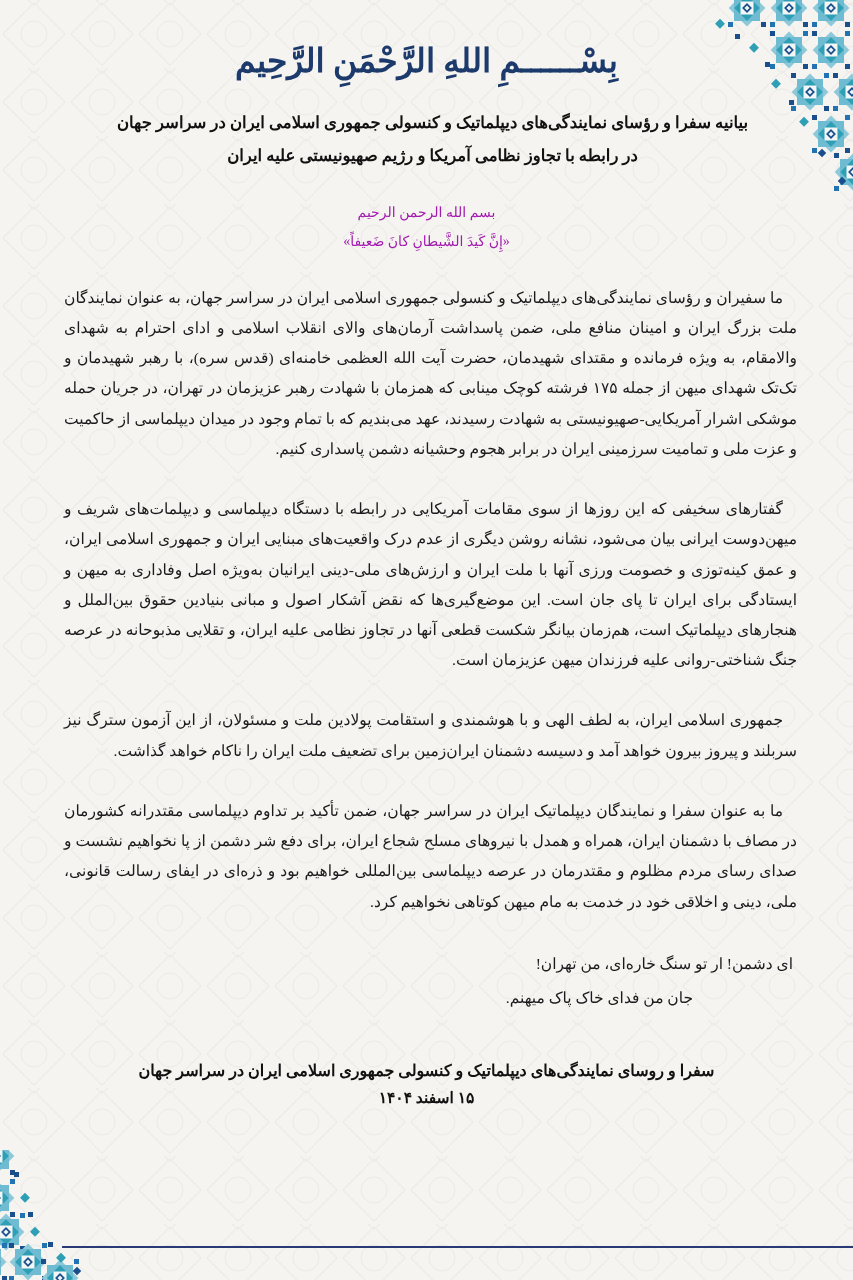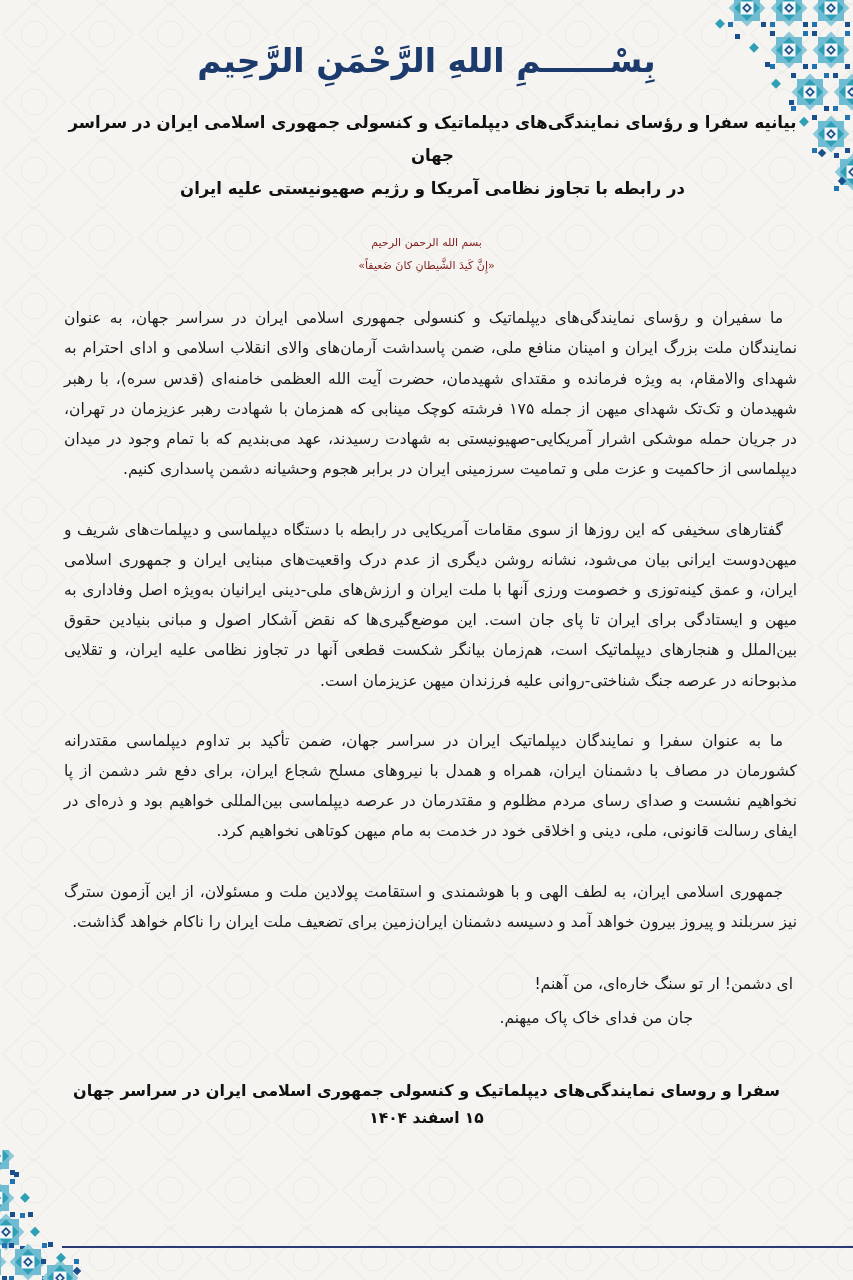--- a/index.html
+++ b/index.html
@@ -8,20 +8,21 @@
     font-family: "DejaVu Sans", sans-serif;
   }
   .page {
     position: relative;
     width: 853px;
     height: 1280px;
     margin: 0 auto;
     background: #f5f4f1;
     overflow: hidden;
     direction: rtl;
+    font-family: Liberation Serif, serif;
   }
   .watermark {
     position: absolute;
     inset: 0;
     width: 100%;
     height: 100%;
     opacity: 0.45;
     pointer-events: none;
   }
   .corner {
@@ -51,23 +52,23 @@
     text-align: center;
     font-weight: bold;
     font-size: 16.5px;
     line-height: 2.0;
     color: #111;
     margin-left: 12px;
   }
   .basmala-block {
     margin-top: 26px;
     text-align: center;
-    font-size: 11px;
+    font-size: 14px;
     line-height: 2.1;
-    color: #7f1d1d;
+    color: #a21caf;
   }
   .paragraphs { margin-top: 26px; }
   .paragraphs p {
     margin: 0 0 30px 8px;
     font-size: 15.5px;
     line-height: 1.95;
     text-align: justify;
     text-align-last: right;
     text-indent: 14px;
     color: #1b1b1d;
@@ -190,26 +191,26 @@
     </div>
 
     <div class="basmala-block">
       <div>بسم الله الرحمن الرحیم</div>
       <div lang="ar">«إِنَّ کَیدَ الشَّیطانِ کانَ ضَعیفاً»</div>
     </div>
 
     <div class="paragraphs">
       <p>ما سفیران و رؤسای نمایندگی‌های دیپلماتیک و کنسولی جمهوری اسلامی ایران در سراسر جهان، به عنوان نمایندگان ملت بزرگ ایران و امینان منافع ملی، ضمن پاسداشت آرمان‌های والای انقلاب اسلامی و ادای احترام به شهدای والامقام، به ویژه فرمانده و مقتدای شهیدمان، حضرت آیت الله العظمی خامنه‌ای (قدس سره)، با رهبر شهیدمان و تک‌تک شهدای میهن از جمله ۱۷۵ فرشته کوچک مینابی که همزمان با شهادت رهبر عزیزمان در تهران، در جریان حمله موشکی اشرار آمریکایی-صهیونیستی به شهادت رسیدند، عهد می‌بندیم که با تمام وجود در میدان دیپلماسی از حاکمیت و عزت ملی و تمامیت سرزمینی ایران در برابر هجوم وحشیانه دشمن پاسداری کنیم.</p>
       <p>گفتارهای سخیفی که این روزها از سوی مقامات آمریکایی در رابطه با دستگاه دیپلماسی و دیپلمات‌های شریف و میهن‌دوست ایرانی بیان می‌شود، نشانه روشن دیگری از عدم درک واقعیت‌های مبنایی ایران و جمهوری اسلامی ایران، و عمق کینه‌توزی و خصومت ورزی آنها با ملت ایران و ارزش‌های ملی-دینی ایرانیان به‌ویژه اصل وفاداری به میهن و ایستادگی برای ایران تا پای جان است. این موضع‌گیری‌ها که نقض آشکار اصول و مبانی بنیادین حقوق بین‌الملل و هنجارهای دیپلماتیک است، هم‌زمان بیانگر شکست قطعی آنها در تجاوز نظامی علیه ایران، و تقلایی مذبوحانه در عرصه جنگ شناختی-روانی علیه فرزندان میهن عزیزمان است.</p>
+      <p>جمهوری اسلامی ایران، به لطف الهی و با هوشمندی و استقامت پولادین ملت و مسئولان، از این آزمون سترگ نیز سربلند و پیروز بیرون خواهد آمد و دسیسه دشمنان ایران‌زمین برای تضعیف ملت ایران را ناکام خواهد گذاشت.</p>
       <p>ما به عنوان سفرا و نمایندگان دیپلماتیک ایران در سراسر جهان، ضمن تأکید بر تداوم دیپلماسی مقتدرانه کشورمان در مصاف با دشمنان ایران، همراه و همدل با نیروهای مسلح شجاع ایران، برای دفع شر دشمن از پا نخواهیم نشست و صدای رسای مردم مظلوم و مقتدرمان در عرصه دیپلماسی بین‌المللی خواهیم بود و ذره‌ای در ایفای رسالت قانونی، ملی، دینی و اخلاقی خود در خدمت به مام میهن کوتاهی نخواهیم کرد.</p>
-      <p>جمهوری اسلامی ایران، به لطف الهی و با هوشمندی و استقامت پولادین ملت و مسئولان، از این آزمون سترگ نیز سربلند و پیروز بیرون خواهد آمد و دسیسه دشمنان ایران‌زمین برای تضعیف ملت ایران را ناکام خواهد گذاشت.</p>
     </div>
 
     <div class="poem">
-      <div class="l1">ای دشمن! ار تو سنگ خاره‌ای، من آهنم!</div>
+      <div class="l1">ای دشمن! ار تو سنگ خاره‌ای، من تهران!</div>
       <div class="l2">جان من فدای خاک پاک میهنم.</div>
     </div>
 
     <div class="signature">سفرا و روسای نمایندگی‌های دیپلماتیک و کنسولی جمهوری اسلامی ایران در سراسر جهان</div>
 
     <div class="date">۱۵ اسفند ۱۴۰۴</div>
 
   </div>
 
   <div class="footer-rule"></div>

